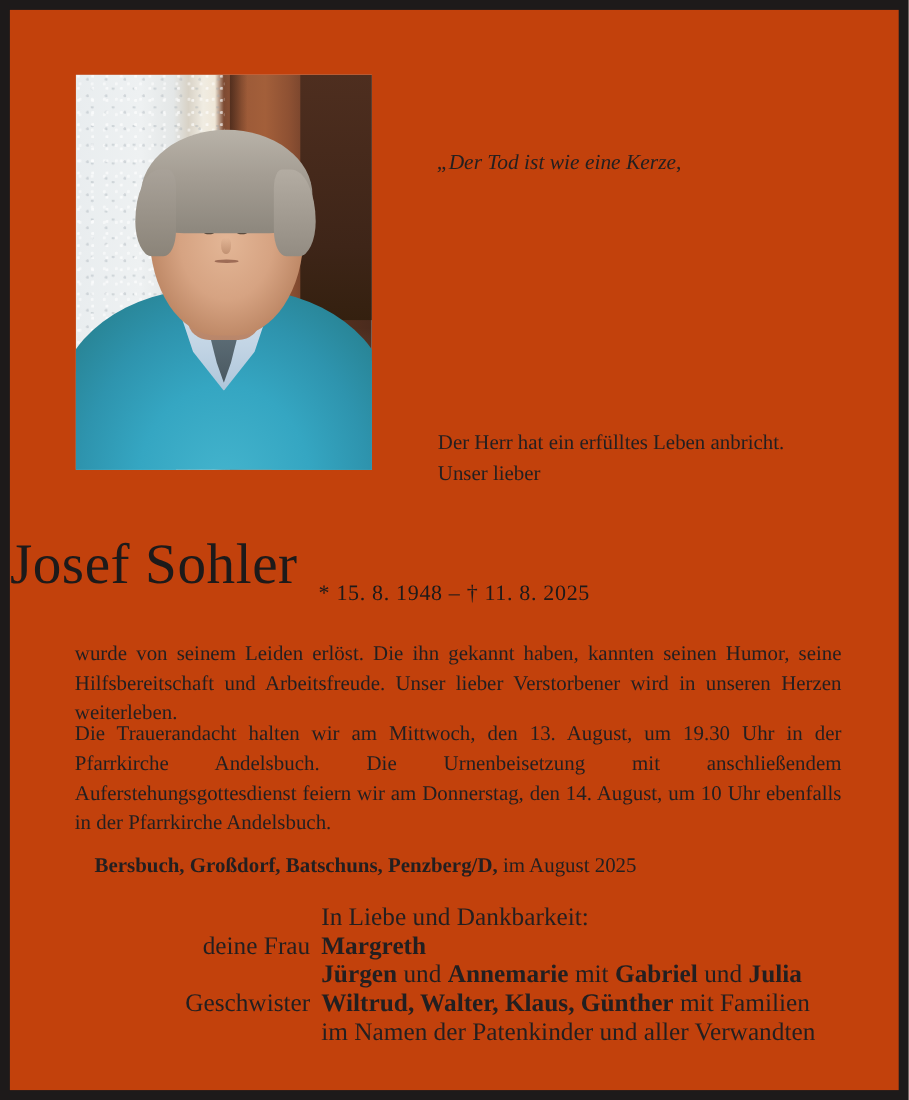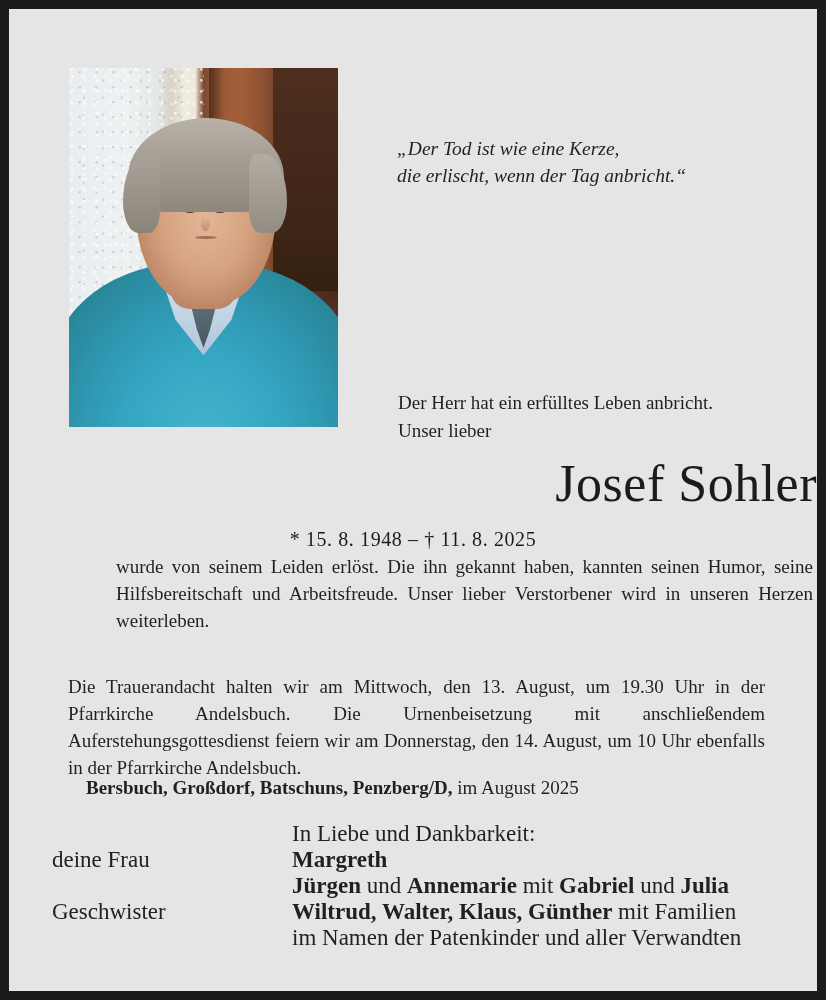--- a/index.html
+++ b/index.html
@@ -23,21 +23,21 @@
     height: 1000px;
     background: #1d1a1a;
     box-sizing: border-box;
   }
   .notice-page {
     position: absolute;
     left: 9px;
     top: 9px;
     width: 808px;
     height: 982px;
-    background: #e5e5e5;
+    background: #c2410c;
     box-sizing: border-box;
     padding-left: 27px;
   }
 
   
   .photo {
     position: absolute;
     left: 60px;
     top: 59px;
     width: 269px;
@@ -246,23 +246,23 @@
     left: 389px;
     top: 380px;
     width: 380px;
     font-size: 19px;
     line-height: 28px;
   }
 
   .deceased-name {
     position: absolute;
     left: 0;
-    top: 446px;
+    top: 476px;
     width: 808px;
-    text-align: right;
+    text-align: left;
     font-size: 52px;
     line-height: 58px;
     letter-spacing: .5px;
     color: #1d1a1a;
   }
 
   .deceased-dates {
     position: absolute;
     left: 0;
     top: 519px;
@@ -277,22 +277,22 @@
   .body-text {
     position: absolute;
     left: 59px;
     width: 697px;
     font-size: 19px;
     line-height: 27px;
     text-align: justify;
     text-justify: inter-word;
     color: #231f20;
   }
-  .body-text.p1 { top: 544px; margin-left: 48px; }
-  .body-text.p2 { top: 664px; }
+  .body-text.p1 { top: 572px; }
+  .body-text.p2 { top: 645px; }
 
   .places {
     position: absolute;
     left: 59px;
     top: 765px;
     width: 710px;
     font-size: 19px;
     line-height: 27px;
     margin-left: 18px;
   }
@@ -305,21 +305,21 @@
     width: 700px;
     font-size: 23px;
     line-height: 26px;
   }
   .family-row {
     display: flex;
     align-items: baseline;
   }
   .family-label {
     width: 230px;
-    text-align: left;
+    text-align: right;
     padding-right: 10px;
     flex: none;
     white-space: nowrap;
   }
   .family-names {
     flex: 1;
     white-space: nowrap;
   }
   .family-names b { font-weight: bold; }
 </style>
@@ -351,21 +351,20 @@
         <div class="photo-nose"></div>
         <div class="photo-mouth"></div>
       </div>
       <div class="photo-hair"></div>
       <div class="photo-hair-side"></div>
       <div class="photo-hair-side right"></div>
     </div>
 
     <div class="quote">
       <div>„Der Tod ist wie eine Kerze,</div>
-      <div>die erlischt, wenn der Tag anbricht.“</div>
     </div>
 
     <div class="intro">
       <div>Der Herr hat ein erfülltes Leben anbricht.</div>
       <div>Unser lieber</div>
     </div>
 
     <div class="deceased-name">Josef Sohler</div>
     <div class="deceased-dates">* 15. 8. 1948 – † 11. 8. 2025</div>
 

